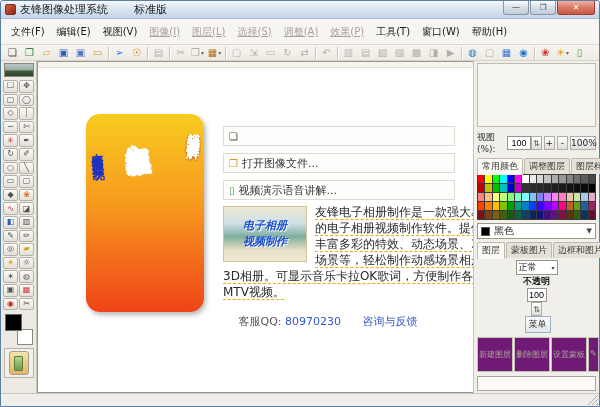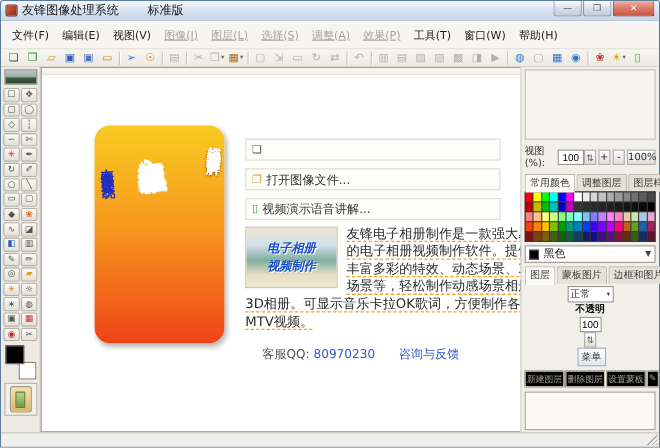--- a/index.html
+++ b/index.html
@@ -122,22 +122,22 @@
   .cs-caret { margin-left:auto; font-size:7px; color:#444; }
   .blend-row { display:flex; align-items:center; margin:2px 0;flex-direction:column; }
   .blend-select { width:42px; height:15px; border:1px solid #9a968c; background:#fff; font-size:9px;
                   display:flex; align-items:center; padding:0 2px; }
   .blend-select .cs-caret { font-size:6px; }
   .opacity-label { font-size:9px; font-weight:bold; color:#111; margin:0 2px; }
   .opacity-input { width:20px; height:14px; border:1px solid #9a968c; font-size:9px; text-align:center; background:#fff; }
   .menu-btn { font-size:9px; border:1px solid #9ab0c8; background:linear-gradient(#fdfdfd,#e2e6ea);
               padding:1px 3px; margin-left:2px; color:#333; }
   .lyr-row { display:flex; margin:2px 0; }
-  .lyr-btn { font-size:8px; color:#a8a49a; border:1px solid #c4c0b6; background:#000000;
-             padding:1px 1px; margin-right:1px; white-space:nowrap; }
+  .lyr-btn { font-size:8px; color:#a8a49a; border:1px solid #c4c0b6; background:#701a75;
+             padding:11px 1px; margin-right:1px; white-space:nowrap; }
   .layers-list { flex:1; background:#fbfaf7; border:1px solid #a8a49a; margin-top:2px; }
 
   
   .statusbar { height:13px; background:#f0eeea; border-top:1px solid #cac6be; position:relative; }
   .grip { position:absolute; right:1px; bottom:1px; width:11px; height:11px;
           background:repeating-linear-gradient(135deg, transparent 0 2px, #b0aca2 2px 3px); clip-path:polygon(100% 0,100% 100%,0 100%); }
 </style>
 </head>
 <body>
 

